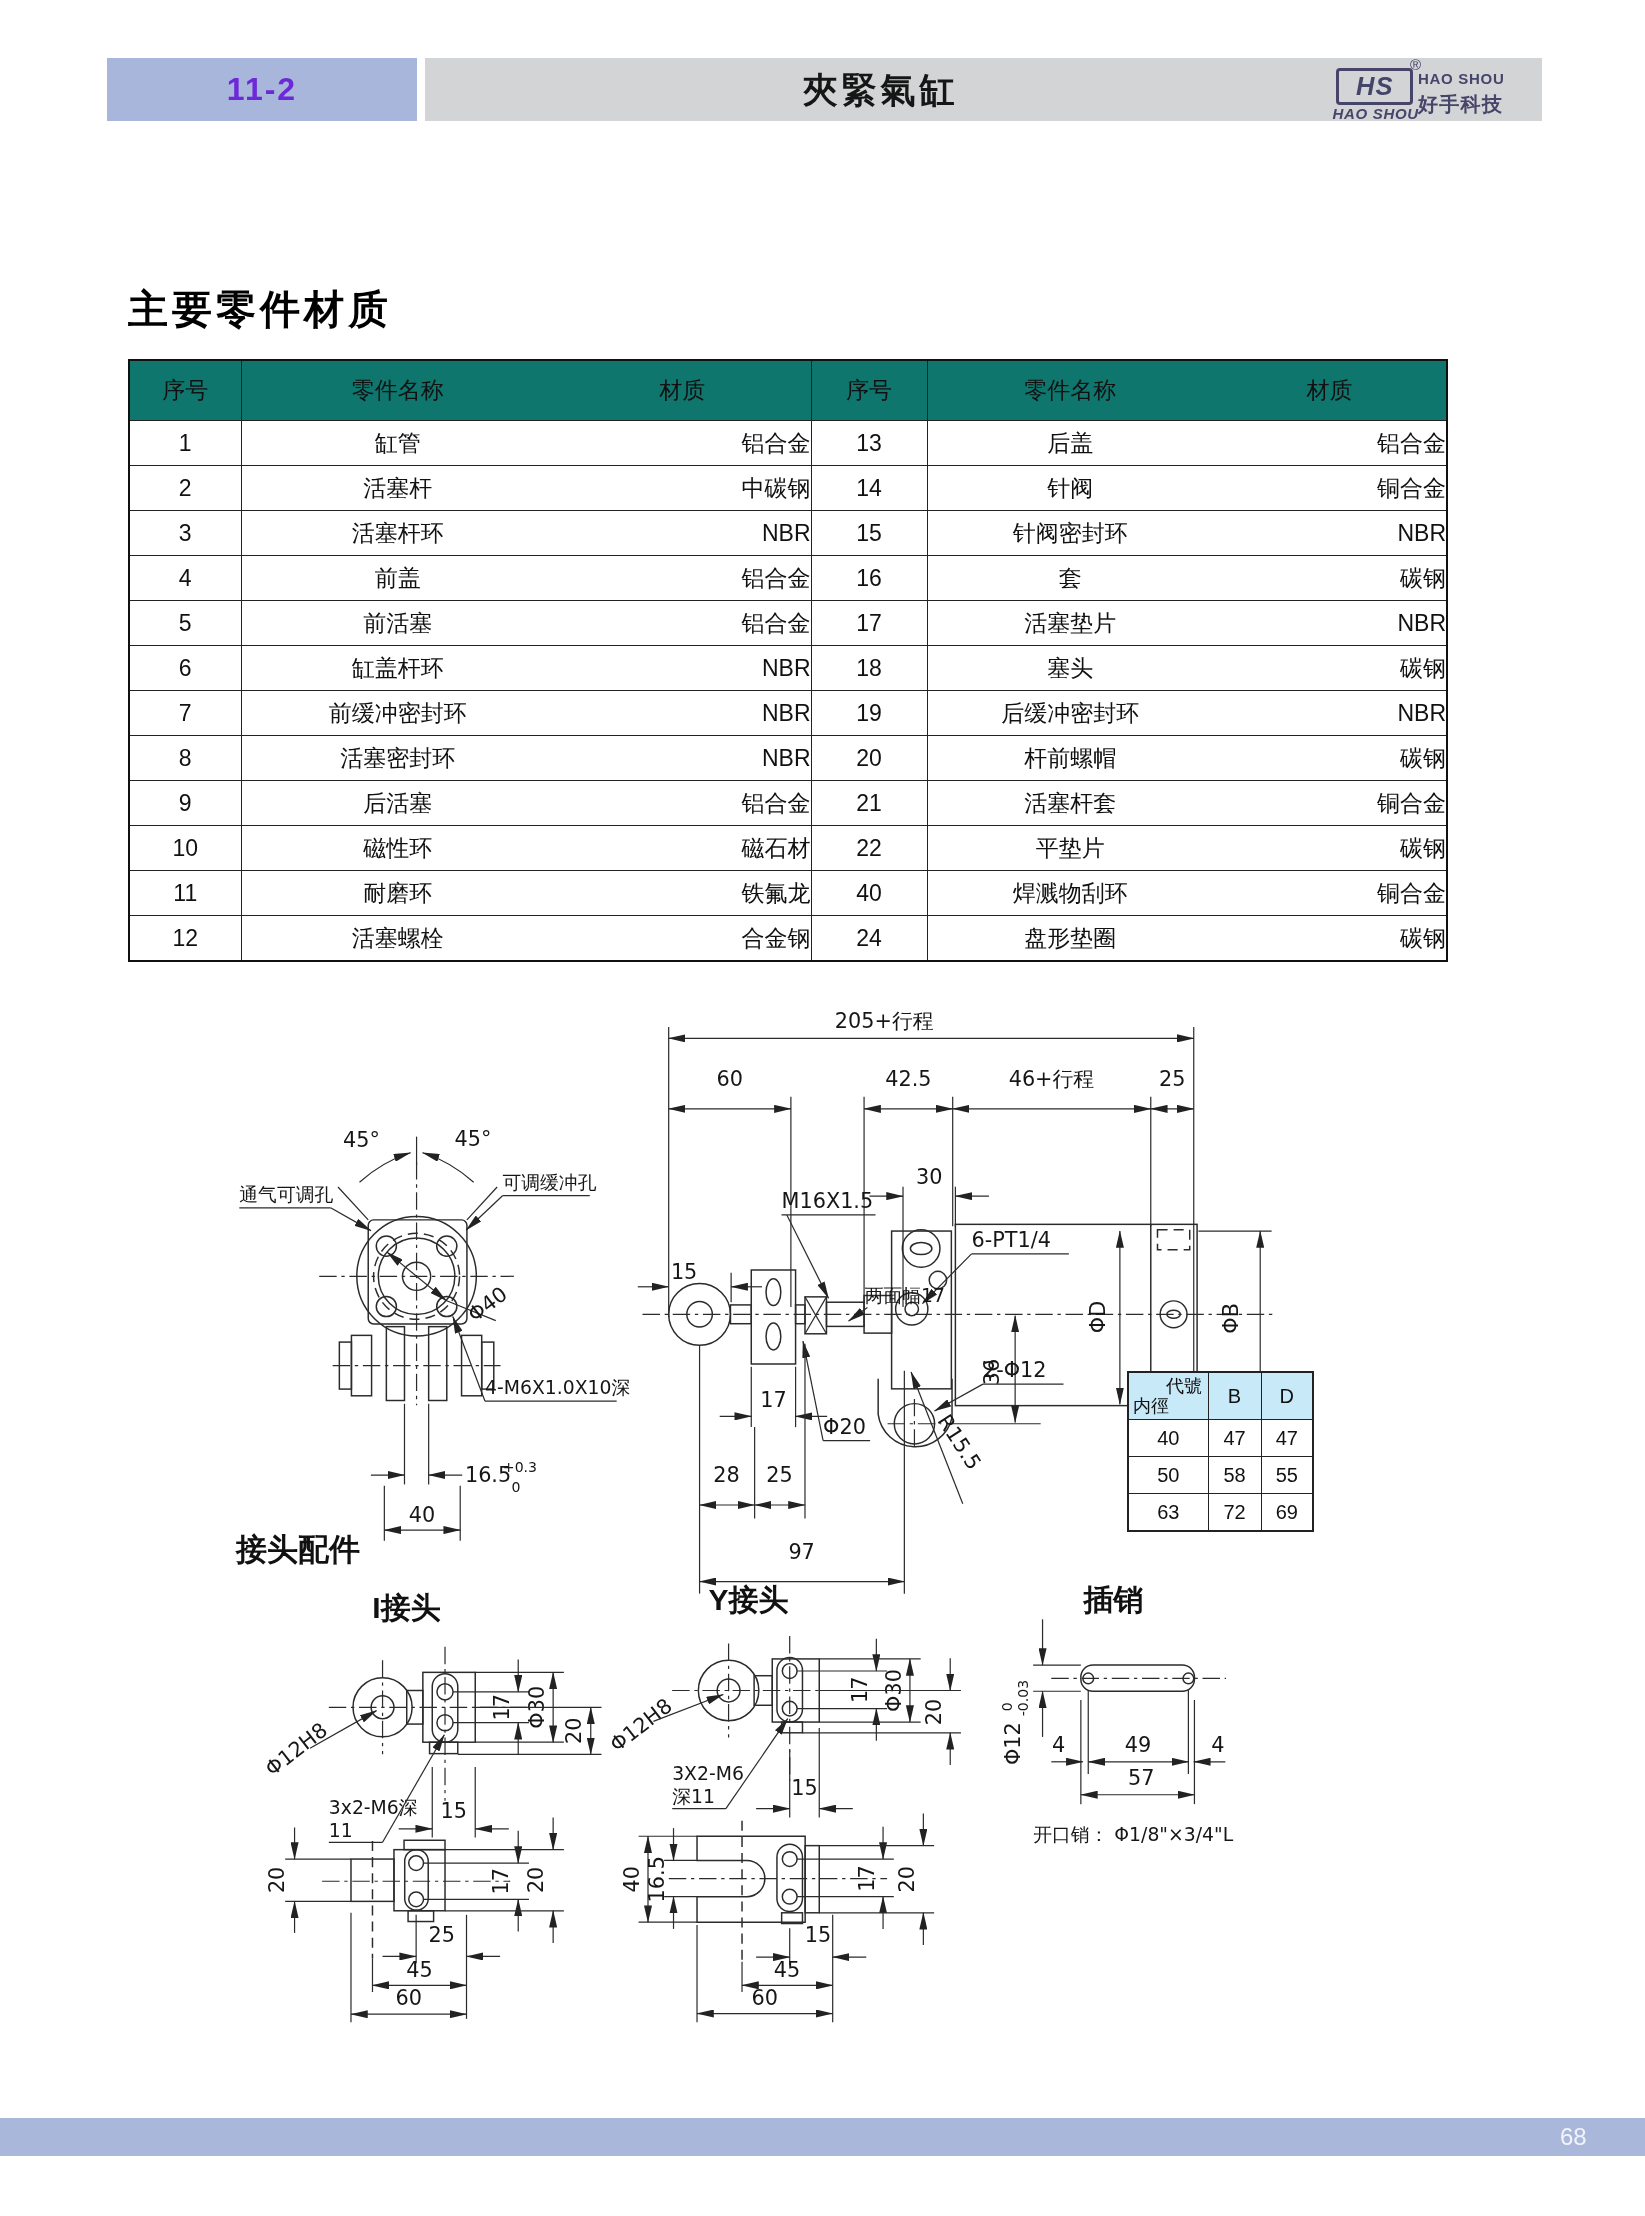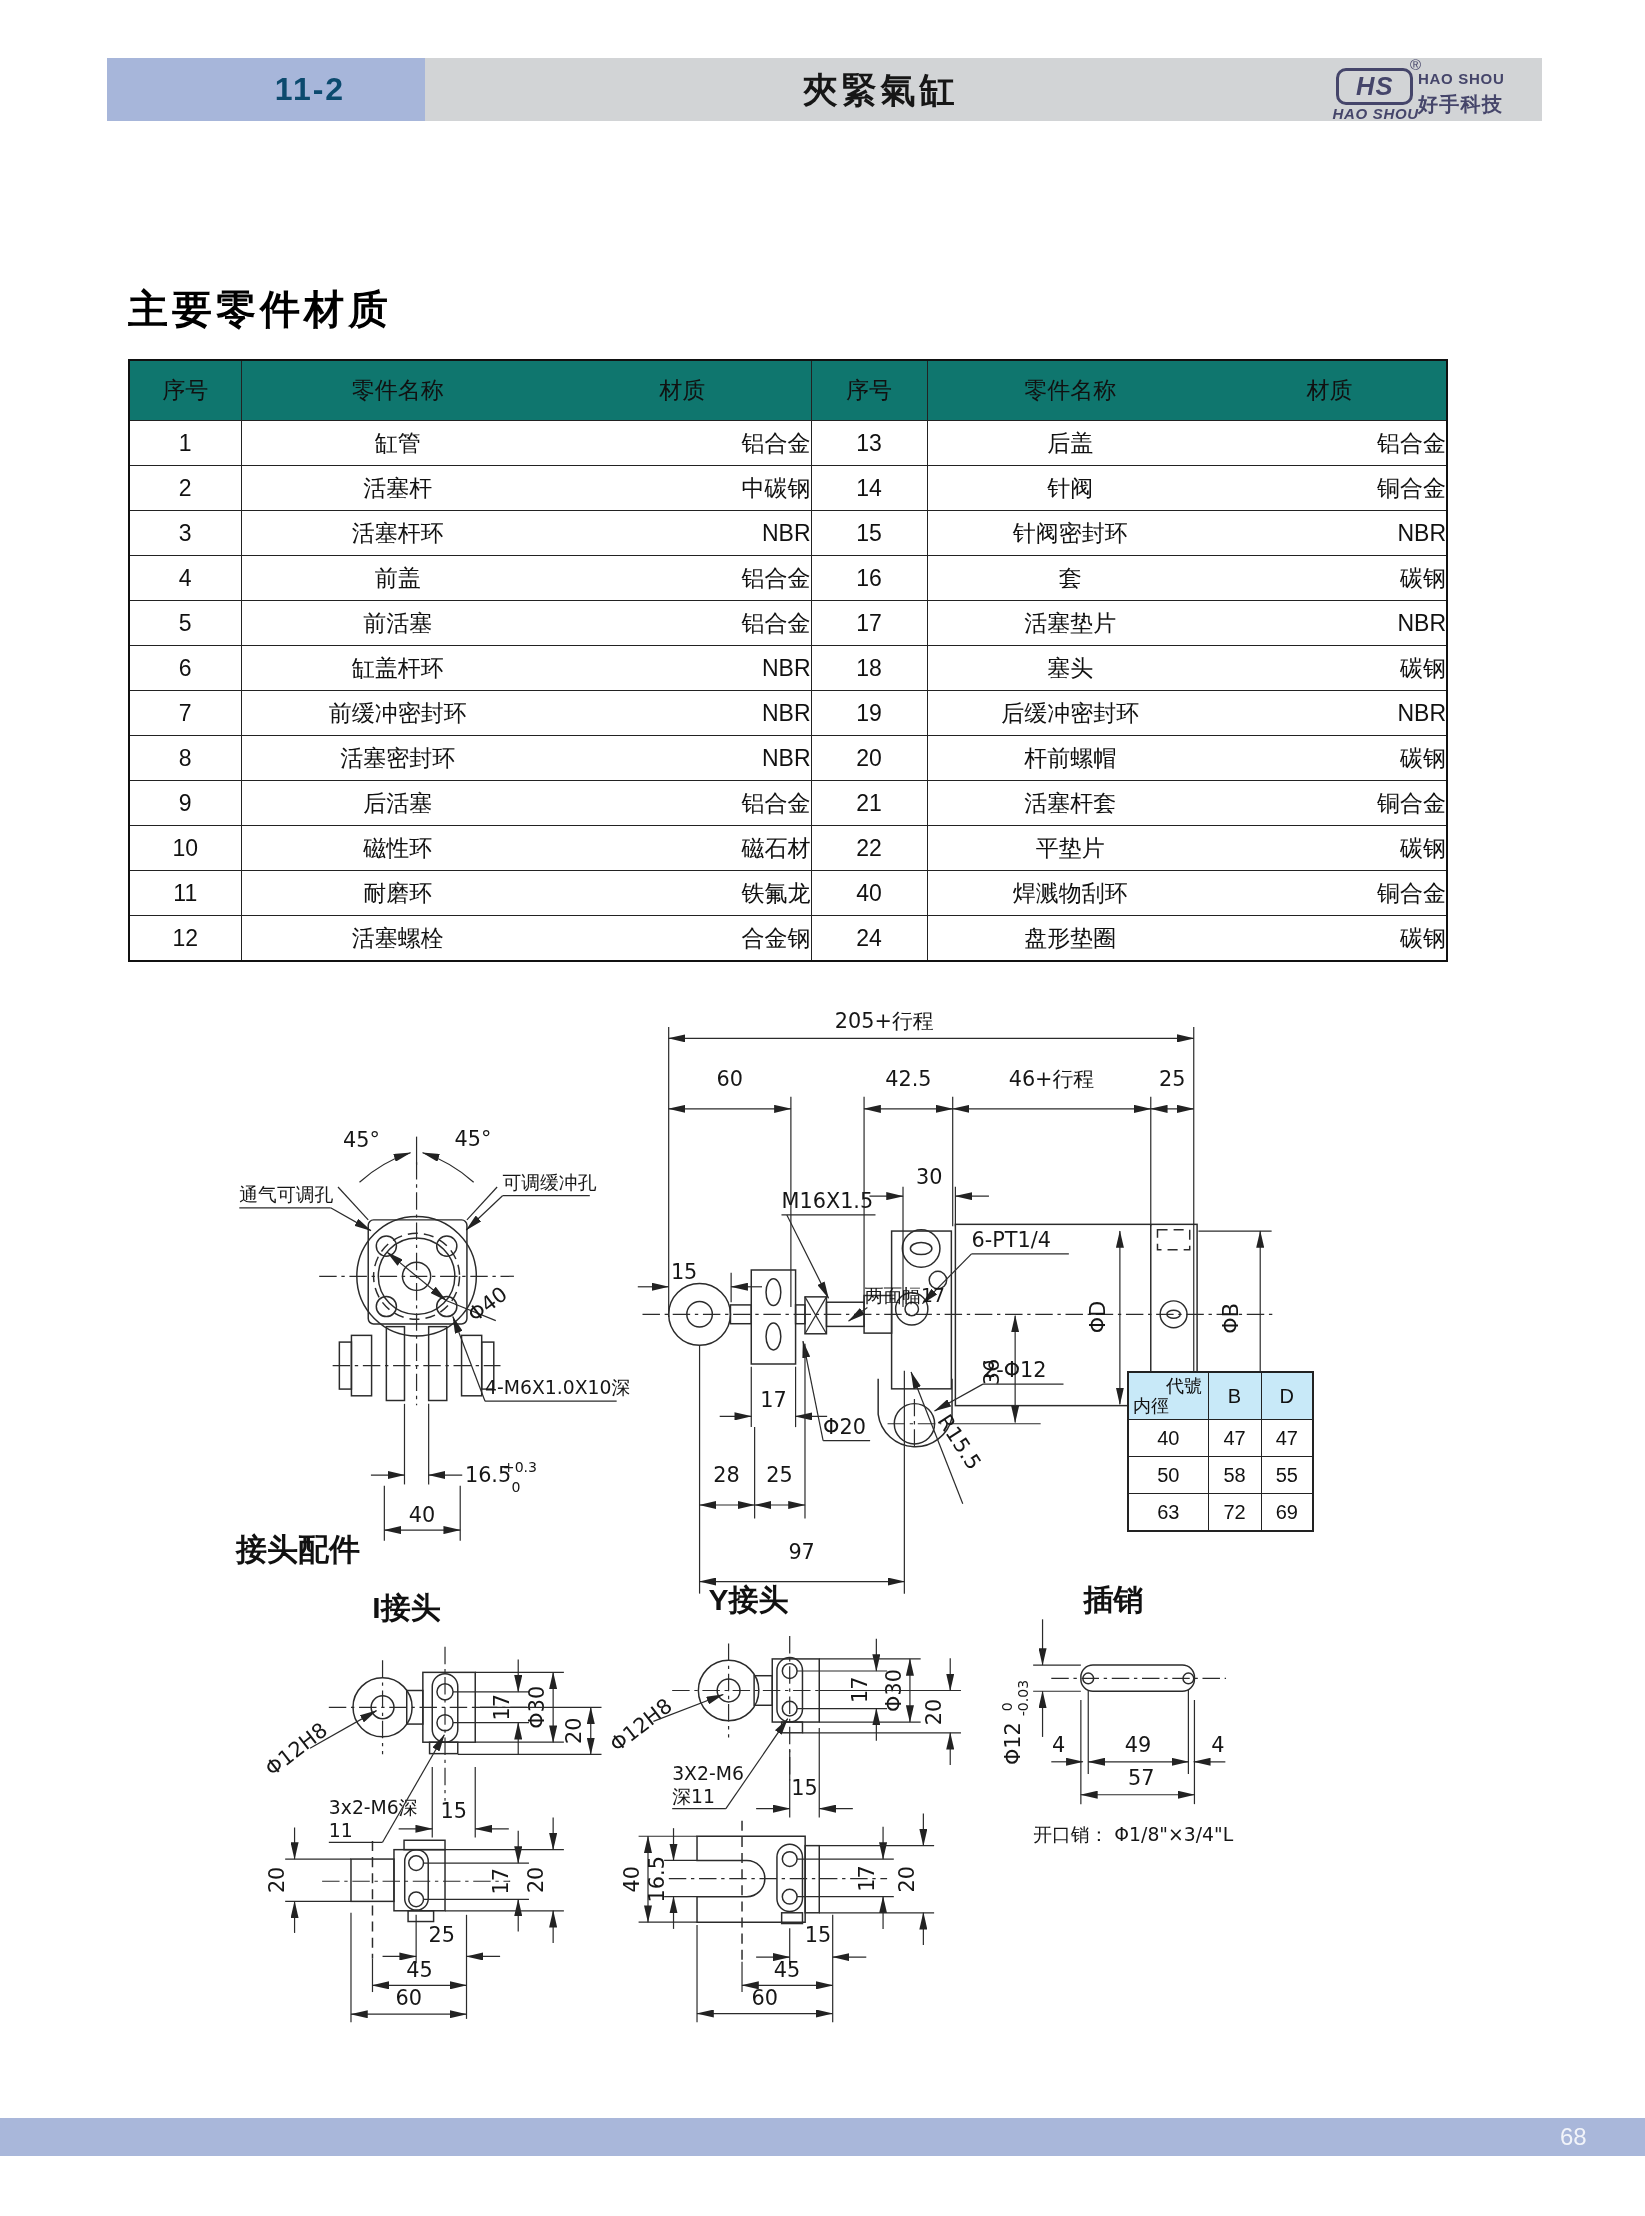--- a/index.html
+++ b/index.html
@@ -1,27 +1,27 @@
 <!DOCTYPE html>
 <html style="font-size:10.7px"><head>
 <meta charset="utf-8">
 <style>
   html,body{margin:0;padding:0;background:#ffffff;}
   #page{position:relative;width:1645px;height:2216px;background:#ffffff;overflow:hidden;
         font-family:"Liberation Sans",sans-serif;color:#111;}
   .abs{position:absolute;}
 
   
-  #badge{left:107px;top:58px;width:310px;height:63px;background:#a7b6da;color:#0c4a6e;
-         font-size:32px;font-weight:bold;text-align:center;line-height:63px;letter-spacing:2px;padding-left:48px;}
+  #badge{left:107px;top:58px;width:310px;height:63px;background:#a7b6da;color:#6d28d9;
+         font-size:32px;font-weight:bold;text-align:center;line-height:63px;letter-spacing:2px;}
   #hbar{left:425px;top:58px;width:1117px;height:63px;background:#d2d4d6;}
   #htitle{left:773px;top:67px;width:215px;height:44px;font-size:35px;font-weight:600;
           letter-spacing:4px;color:#161616;text-align:center;}
   #logo{left:1327px;top:59px;width:215px;height:67px;color:#45456a;}
-  #hsbox{left:9.4px;top:9.4px;width:71px;height:31px;border:3.4px solid #45456a;border-radius:10px;
+  #hsbox{left:9.4px;top:9.4px;width:71px;height:31px;border:3.4px solid #45456a;border-radius:4px;
          text-align:center;font-size:25.5px;font-weight:bold;font-style:italic;line-height:30px;letter-spacing:1.3px;}
   #reg{left:83px;top:-2.7px;font-size:15px;}
   #logonameen{left:91px;top:10.7px;font-size:15px;font-weight:bold;letter-spacing:0.7px;}
   #logonamecn{left:91px;top:32px;font-size:20px;font-weight:bold;letter-spacing:1.3px;}
   #logoital{left:5.4px;top:46px;font-size:15px;font-weight:bold;font-style:italic;letter-spacing:0.7px;}
 
   
   #banner{left:124px;top:191px;width:336px;height:70px;}
   #banner .blk{position:absolute;left:0;top:0;width:100%;height:100%;background:#141414;
                clip-path:polygon(19.5% 0,100% 0,100% 100%,3% 100%);}

